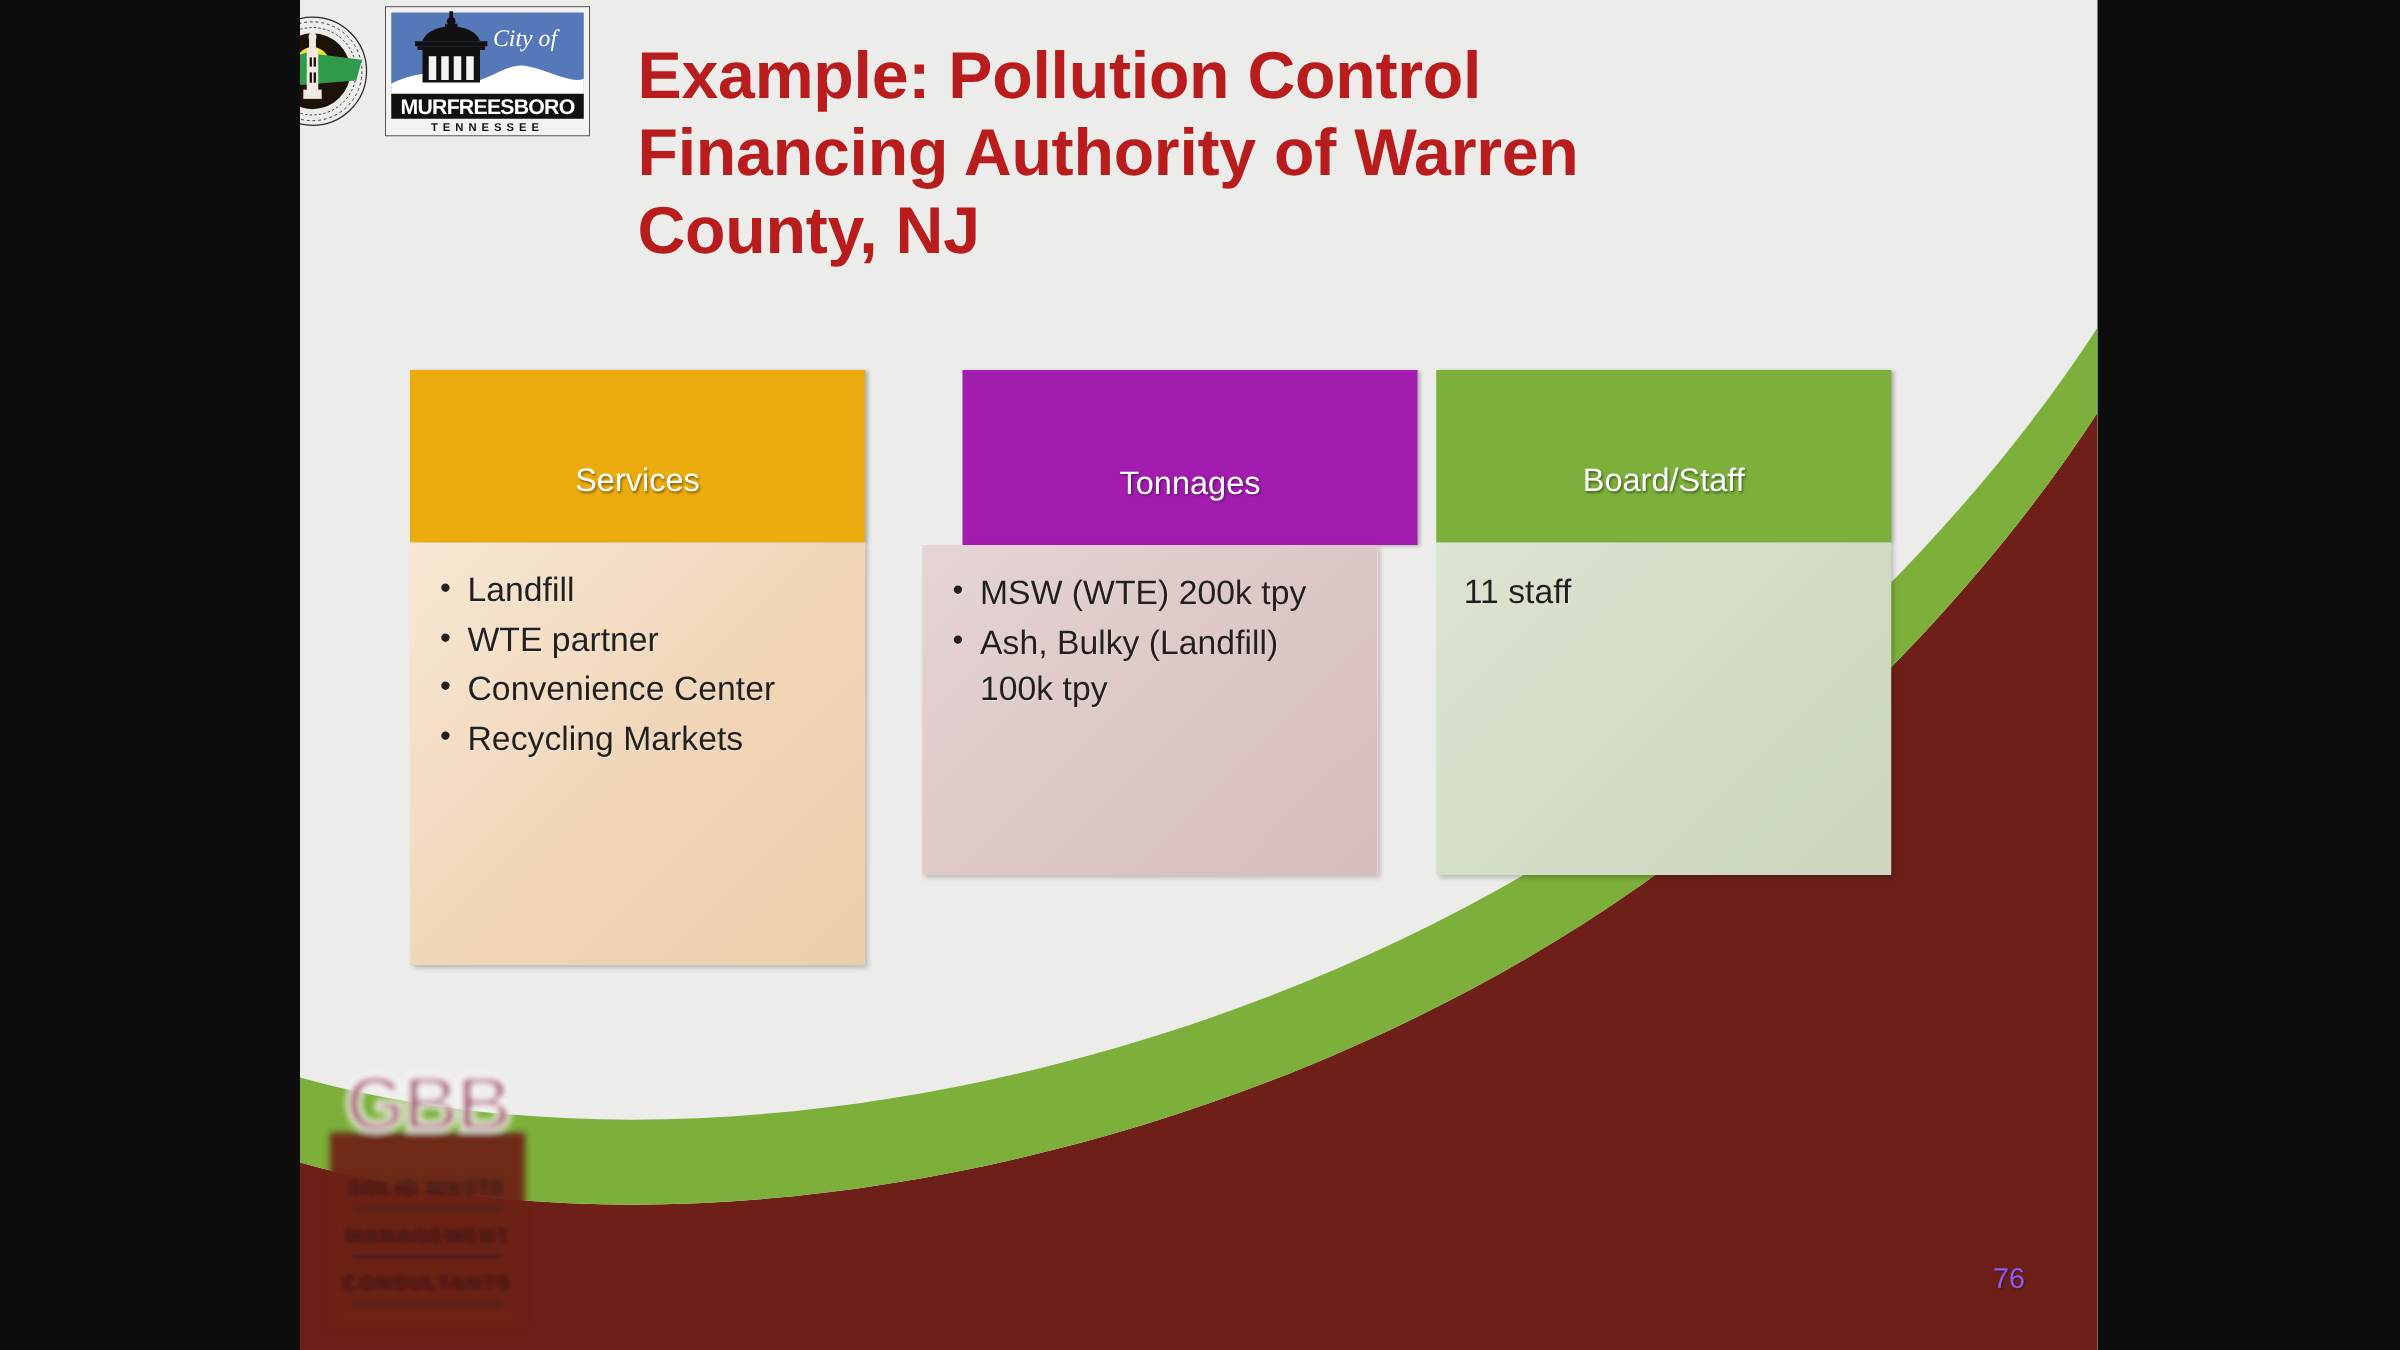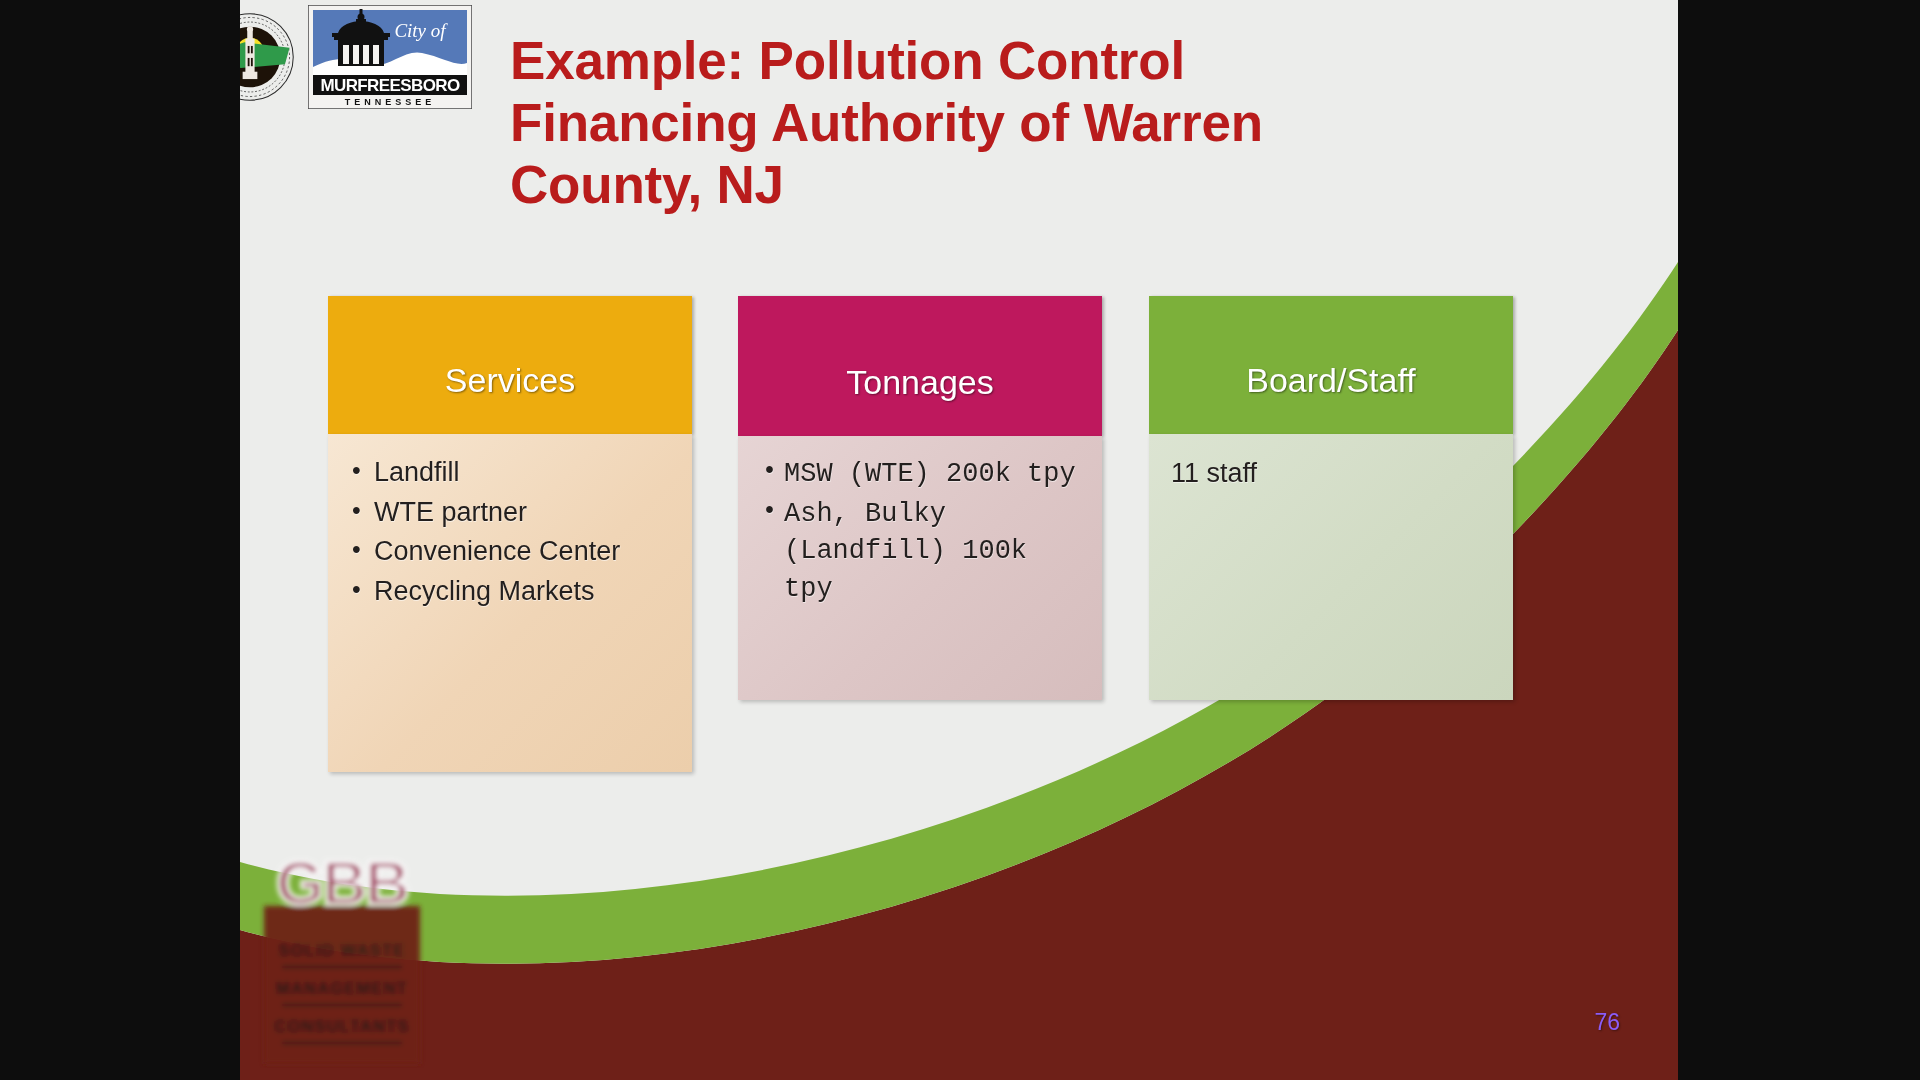--- a/index.html
+++ b/index.html
@@ -39,32 +39,32 @@
 
   .box{ position:absolute; top:0; width:364px; height:404px; }
   .box.b0{ left:0px; }
   .box.b1{ left:410px; }
   .box.b2{ left:821px; }
 
   .box-head{
     position:relative; width:100%; height:138px;
     display:flex; align-items:flex-end; justify-content:center;
     padding-bottom:34px;
-    color:#ffffff; font-size:34px; font-weight:400;
+    color:#ffffff; font-size:26px; font-weight:400;
     text-shadow:1px 1px 2px rgba(0,0,0,.45);
     box-shadow: 2px 1px 3px rgba(0,0,0,.28);
   }
   .box-body{
     position:relative; width:100%; height:266px;
     padding:20px 16px 10px 22px;
     box-shadow: 2px 2px 4px rgba(0,0,0,.22);
   }
   .box.b0 .box-body{ height:338px; }
   .box.b1 .box-head{ height:140px; }
-  .box.b1 .box-body{ height:264px;font-family:Liberation Mono, monospace; }
+  .box.b1 .box-body{ height:264px; }
   .box.b2 .box-head{ height:138px; }
   .box.b2 .box-body{ height:266px; }
 
   .bullets{ list-style:none; }
   .bullets li{
     position:relative; padding-left:24px;
     font-size:27px; line-height:1.39; color:#231f1e;
     margin-bottom:2px;
     text-shadow:0.5px 0.5px 0 rgba(255,255,255,.55);
   }
@@ -160,21 +160,21 @@
           <ul class="bullets">
             <li>Landfill</li>
             <li>WTE partner</li>
             <li>Convenience Center</li>
             <li>Recycling Markets</li>
           </ul>
         </div>
       </div>
 
       <div class="box b1">
-        <div class="box-head" style="background:#be185d;">Tonnages</div>
+        <div class="box-head" style="background:#a21caf;margin-left:32px;">Tonnages</div>
         <div class="box-body" style="background:linear-gradient(135deg,#e6d4d4 0%,#ddc6c6 55%,#d6bdbd 100%);">
           <ul class="bullets">
             <li>MSW (WTE) 200k tpy</li>
             <li>Ash, Bulky (Landfill) 100k tpy</li>
           </ul>
         </div>
       </div>
 
       <div class="box b2">
         <div class="box-head" style="background:#7cb03a;">Board/Staff</div>

